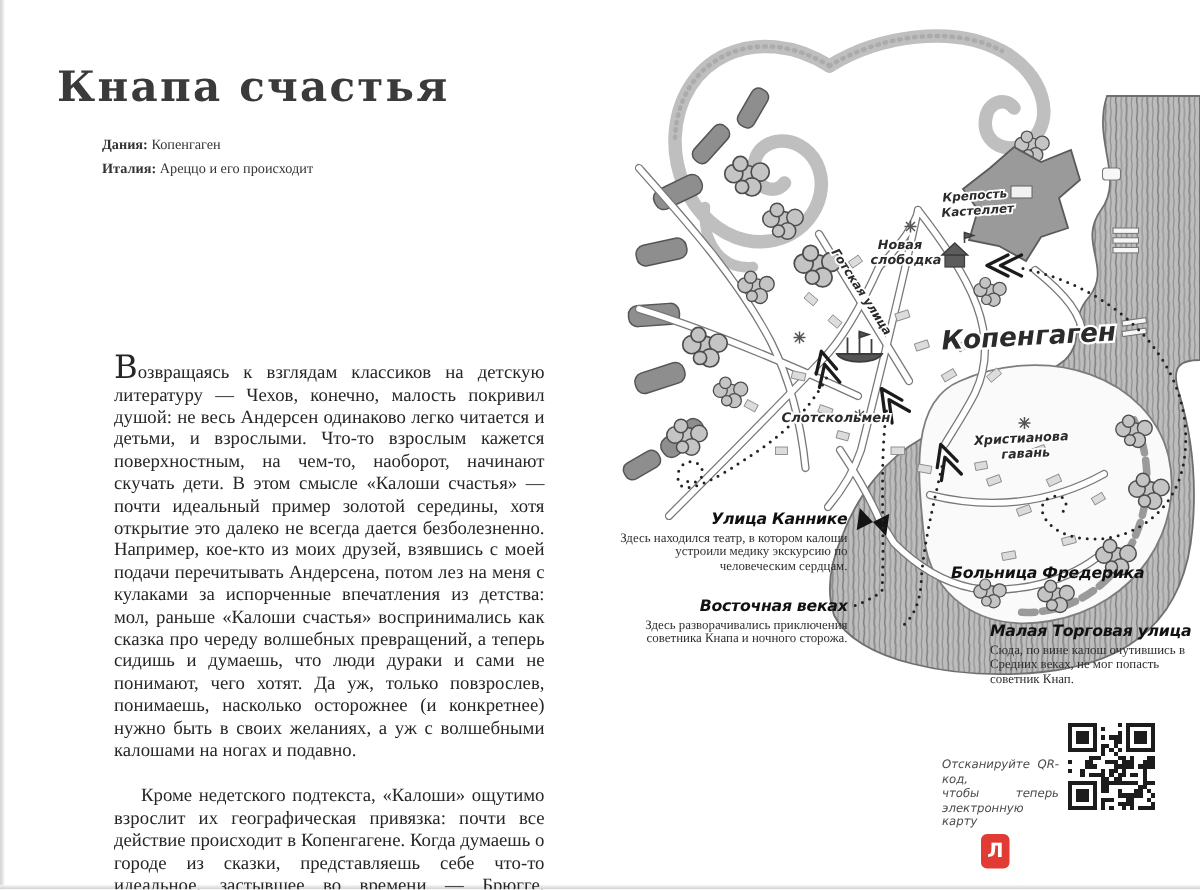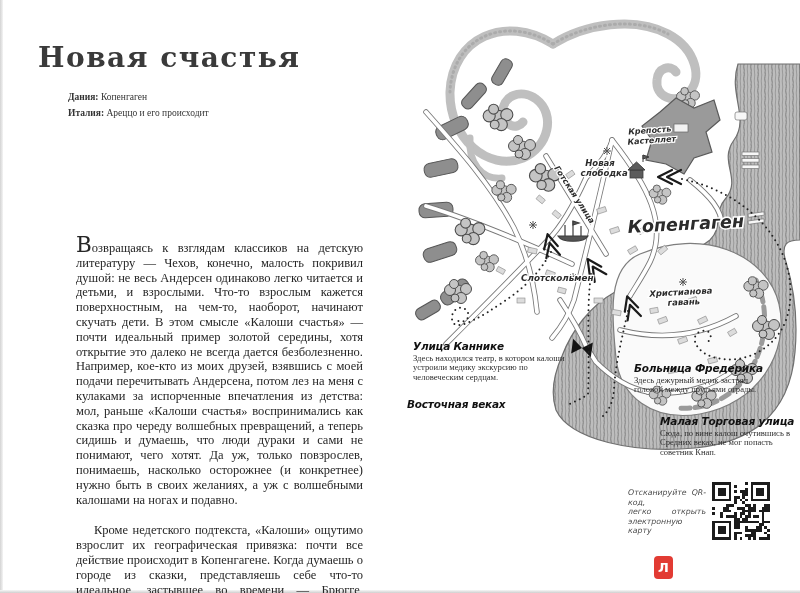--- a/index.html
+++ b/index.html
@@ -24,48 +24,48 @@
   
   #mapsvg{position:absolute;left:410px;top:0;width:390px;height:478px;}
   .maplabel{font-family:"DejaVu Sans",sans-serif;font-weight:bold;font-style:italic;
             fill:#2b2b2b;paint-order:stroke;stroke:#ffffff;stroke-width:2.4px;}
   
   .ann{position:absolute;z-index:3;}
   .ann h3{margin:0;font-family:"DejaVu Sans",sans-serif;font-style:italic;
           font-weight:bold;font-size:10.5px;letter-spacing:-0.2px;color:#111;}
   .ann p{margin:1.5px 0 0;font-family:"Liberation Serif",serif;font-weight:normal;
          font-size:8.6px;line-height:9.9px;color:#2e2e2e;}
-  .ann.right{}
+  .ann.right{text-align:right;}
   .ann.left{text-align:left;}
   #ann-kannike{right:235px;top:340px;width:152px;}
   #ann-vostochnaya{right:235px;top:398px;width:158px;}
-  #ann-bolnitsa{left:634px;top:362px;width:138px;}
+  #ann-bolnitsa{left:634px;top:376px;width:138px;}
   #ann-torgovaya{left:660px;top:415px;width:142px;}
   
-  .qr-caption{position:absolute;left:628px;top:488px;width:78px;z-index:3;
+  .qr-caption{position:absolute;left:628px;top:505px;width:78px;z-index:3;
               font-family:"DejaVu Sans",sans-serif;font-style:italic;
               font-size:7.8px;line-height:9.6px;color:#4a4a4a;}
   .qr-caption div{text-align:justify;text-align-last:justify;}
   #qr{position:absolute;left:712px;top:482px;width:58px;height:58px;z-index:3;
       shape-rendering:crispEdges;}
   
   .logo-badge{position:absolute;left:654px;top:556px;width:19px;height:23px;
               border-radius:4px;background:#e23b33;z-index:4;
               display:flex;align-items:center;justify-content:center;}
   .logo-badge span{font-family:"DejaVu Sans",sans-serif;font-weight:bold;
                    font-size:13px;color:#fff;line-height:1;}
 </style>
 </head>
 <body>
 
 <div id="page">
   <div class="edge-left"></div>
   <div class="edge-bottom"></div>
 
-  <h1 class="title">Новая счастья</h1>
+  <h1 class="title">Кнапа счастья</h1>
 
   <div class="meta">
     <div class="row"><b>Дания:</b><span> Копенгаген</span></div>
     <div class="row"><b>Италия:</b><span> Ареццо и его происходит</span></div>
   </div>
 
   <div class="bodycol">
     <p><span class="dropcap">В</span><span>озвращаясь к взглядам классиков на детскую литературу — Чехов, конечно, малость покривил душой: не весь Андерсен одинаково легко читается и детьми, и взрослыми. Что-то взрослым кажется поверхностным, на чем-то, наоборот, начинают скучать дети. В этом смысле «Калоши счастья» — почти идеальный пример золотой середины, хотя открытие это далеко не всегда дается безболезненно. Например, кое-кто из моих друзей, взявшись с моей подачи перечитывать Андерсена, потом лез на меня с кулаками за испорченные впечатления из детства: мол, раньше «Калоши счастья» воспринимались как сказка про череду волшебных превращений, а теперь сидишь и думаешь, что люди дураки и сами не понимают, чего хотят. Да уж, только повзрослев, понимаешь, насколько осторожнее (и конкретнее) нужно быть в своих желаниях, а уж с волшебными калошами на ногах и подавно.</span></p>
     <p>Кроме недетского подтекста, «Калоши» ощутимо взрослит их географическая привязка: почти все действие происходит в Копенгагене. Когда думаешь о городе из сказки, представляешь себе что-то идеальное, застывшее во времени — Брюгге, например, отлично бы подошел.</p>
   </div>
@@ -263,33 +263,33 @@
     <text class="maplabel" x="681" y="295" font-size="8.5" text-anchor="middle" transform="rotate(-3 681 295)">Христианова</text>
     <text class="maplabel" x="684" y="305" font-size="8.5" text-anchor="middle" transform="rotate(-3 684 305)">гавань</text>
   </svg>
 
   <div class="ann right" id="ann-kannike">
     <h3>Улица Каннике</h3>
     <p>Здесь находился театр, в котором калоши устроили медику экскурсию по человеческим сердцам.</p>
   </div>
   <div class="ann right" id="ann-vostochnaya">
     <h3>Восточная веках</h3>
+    <p>Здесь разворачивались приключения советника Кнапа и ночного сторожа.</p>
   </div>
   <div class="ann left" id="ann-bolnitsa">
     <h3>Больница Фредерика</h3>
-    <p>Здесь дежурный медик застрял головой между прутьями ограды.</p>
   </div>
   <div class="ann left" id="ann-torgovaya">
     <h3>Малая Торговая улица</h3>
     <p>Сюда, по вине калош очутившись в Средних веках, не мог попасть советник Кнап.</p>
   </div>
 
   <div class="qr-caption">
     <div>Отсканируйте QR-код,</div>
-    <div>легко открыть</div>
+    <div>чтобы теперь</div>
     <div>электронную карту</div>
   </div>
   <svg id="qr" viewBox="0 0 21 21">
       <rect x="0" y="0" width="1" height="1" fill="#1c1c1c"></rect>
       <rect x="1" y="0" width="1" height="1" fill="#1c1c1c"></rect>
       <rect x="2" y="0" width="1" height="1" fill="#1c1c1c"></rect>
       <rect x="3" y="0" width="1" height="1" fill="#1c1c1c"></rect>
       <rect x="4" y="0" width="1" height="1" fill="#1c1c1c"></rect>
       <rect x="5" y="0" width="1" height="1" fill="#1c1c1c"></rect>
       <rect x="6" y="0" width="1" height="1" fill="#1c1c1c"></rect>

